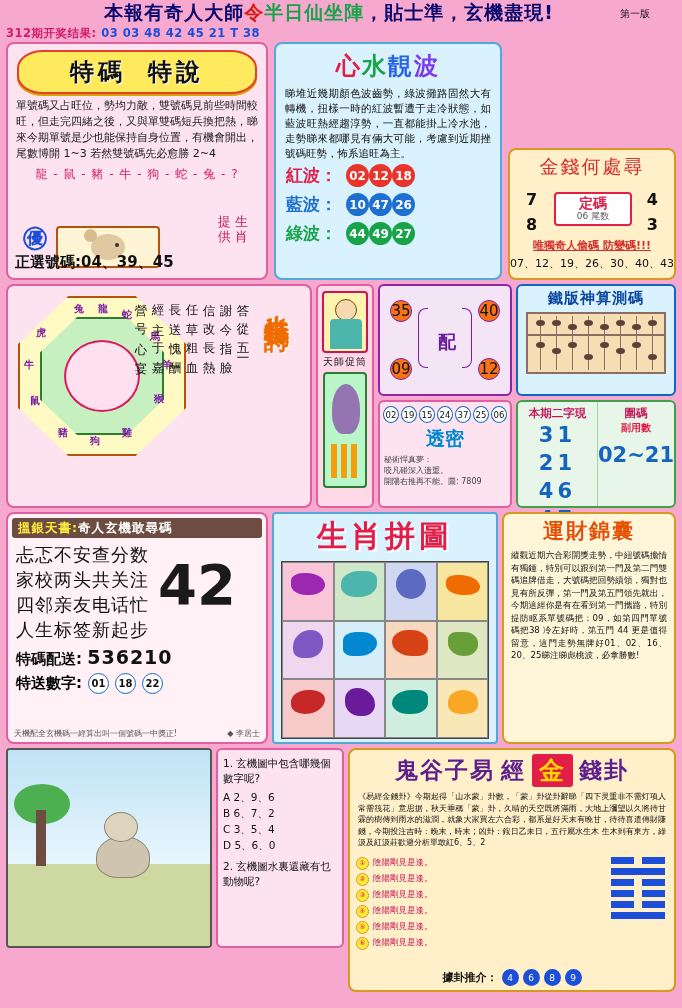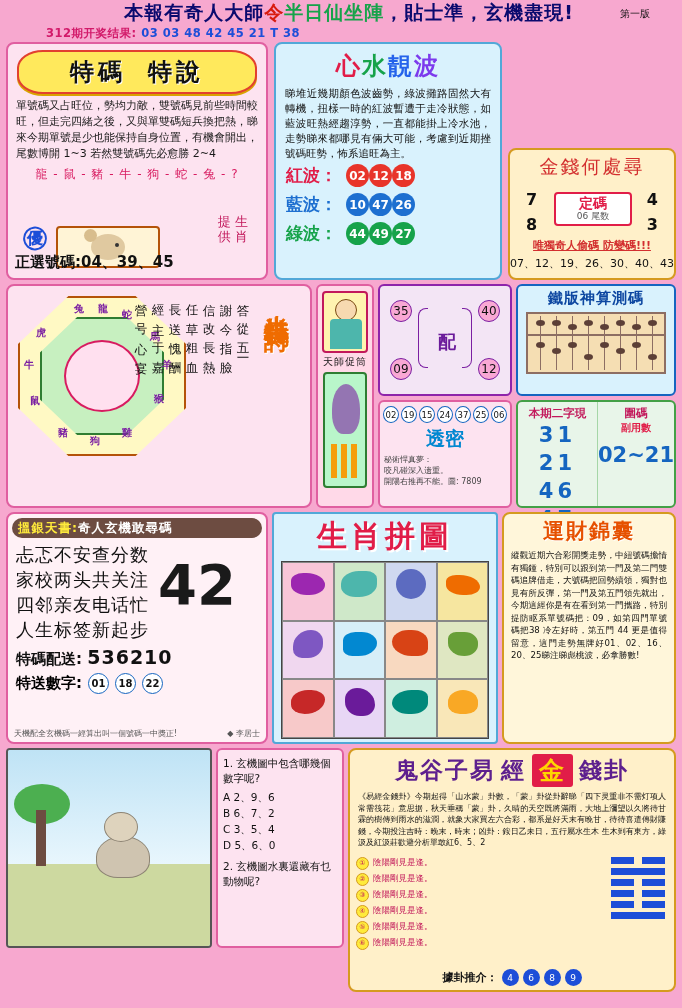--- a/index.html
+++ b/index.html
@@ -4,21 +4,21 @@
 <style>
   * { box-sizing: border-box; }
   html, body { margin:0; padding:0; }
   body {
     width: 682px; height: 1008px;
     background: #f7a8cf;
     font-family: "DejaVu Sans", "Liberation Sans", sans-serif;
     position: relative;
     overflow: hidden;
   }
-  .page { position:relative; width:658px; height:1008px;padding-left:40px; }
+  .page { position:relative; width:658px; height:1008px; }
 
   
   .masthead {
     height: 26px; background:#f7a8cf; position:relative;
     display:flex; align-items:center; justify-content:center;
   }
   .masthead-title {
     font-size:19px; font-weight:bold; color:#0a0a6e; letter-spacing:1px;
     font-family:"DejaVu Sans","Liberation Sans",sans-serif;
   }
@@ -169,22 +169,22 @@
   #tianshi .tall .fish{position:absolute;left:7px;top:10px;width:28px;height:50px;border-radius:50% 50% 40% 40%;background:#7b1fa2;opacity:.6;}
   #tianshi .tall .bars{position:absolute;left:6px;bottom:8px;width:30px;height:34px;background:
     repeating-linear-gradient(90deg,#f59e0b 0 6px,#b9f6ca 6px 10px);}
 
   
   #peibox {
     left:378px; top:284px; width:134px; height:112px;
     background:#f3e5f5; border:2px solid #8e24aa; border-radius:6px;
   }
   .pei-num {
-    position:absolute; width:22px;height:22px;border-radius:50%;background:#f9a8d4;
-    border:1.5px solid #7b1fa2; font-size:12px; display:flex;align-items:center;
+    position:absolute; width:22px;height:22px;border-radius:50%;background:#f97316;
+    border:1.5px solid #7b1fa2; font-size:15px; display:flex;align-items:center;
     justify-content:center; color:#111;
   }
   #peibox .pei-ch {
     position:absolute; left:58px; top:44px; font-size:18px; font-weight:bold; color:#6a1b9a;
   }
   #peibox .brace{
     position:absolute; border:1.6px solid #7b1fa2; border-right:none; width:10px;
   }
 
   
@@ -225,21 +225,21 @@
   #erzi .lab{font-size:11.5px;font-weight:bold;color:#c2185b;}
   #erzi .big{font-size:21px;font-weight:bold;color:#1565c0;letter-spacing:4px;line-height:28px;}
   #erzi .big2{font-size:21px;font-weight:bold;color:#1565c0;line-height:40px;}
 
   
   #wenyin {
     left:6px; top:512px; width:262px; height:232px;
     background:#fff1f6; border:2px solid #e05fa0; border-radius:8px;
   }
   #wenyin .head {
-    margin:4px 4px 0; height:20px; background:#6d4c41; border-radius:10px;
+    margin:4px 4px 0; height:20px; background:#6d4c41; border-radius:3px;
     color:#ffeb3b; font-size:12.5px; font-weight:bold; display:flex;
     align-items:center; padding-left:6px; letter-spacing:1px;
   }
   #wenyin .head .w{color:#fff;}
   #wenyin .poem {
     font-size:18px; line-height:25px; color:#111; padding:4px 0 0 8px; letter-spacing:1px;
   }
   #wenyin .bignum {
     position:absolute; left:150px; top:38px; font-size:56px; font-weight:bold;
     color:#1a1a1a; font-family:"DejaVu Sans","Liberation Sans",sans-serif;

